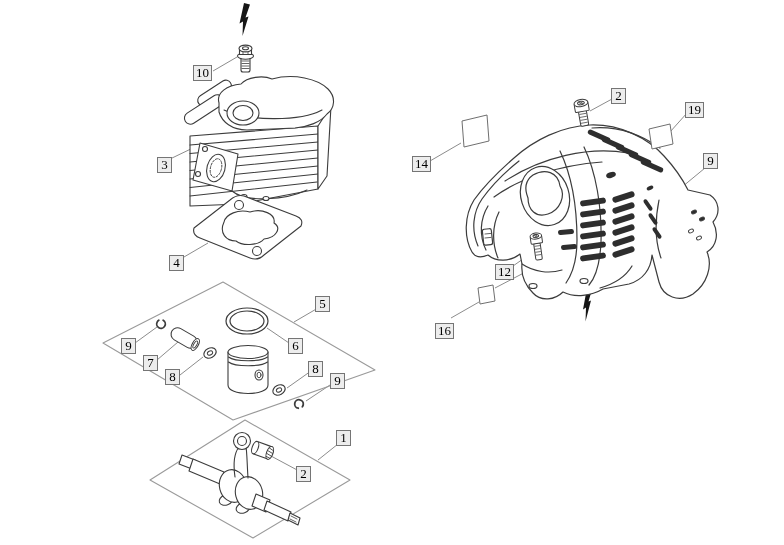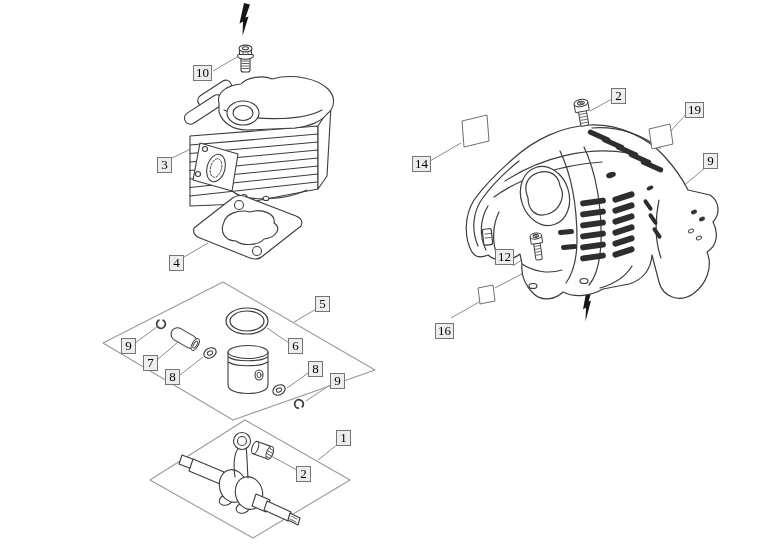--- a/index.html
+++ b/index.html
@@ -257,16 +257,16 @@
 <span class="callout" style="left:165px;top:369px">8</span>
 <span class="callout" style="left:288px;top:338px">6</span>
 <span class="callout" style="left:308px;top:361px">8</span>
 <span class="callout" style="left:330px;top:373px">9</span>
 <span class="callout" style="left:336px;top:430px">1</span>
 <span class="callout" style="left:296px;top:466px">2</span>
 <span class="callout" style="left:611px;top:88px">2</span>
 <span class="callout" style="left:412px;top:156px">14</span>
 <span class="callout" style="left:685px;top:102px">19</span>
 <span class="callout" style="left:703px;top:153px">9</span>
-<span class="callout" style="left:495px;top:249px">12</span>
+<span class="callout" style="left:495px;top:264px">12</span>
 <span class="callout" style="left:435px;top:323px">16</span>
 
 </div>
 
 </body></html>

